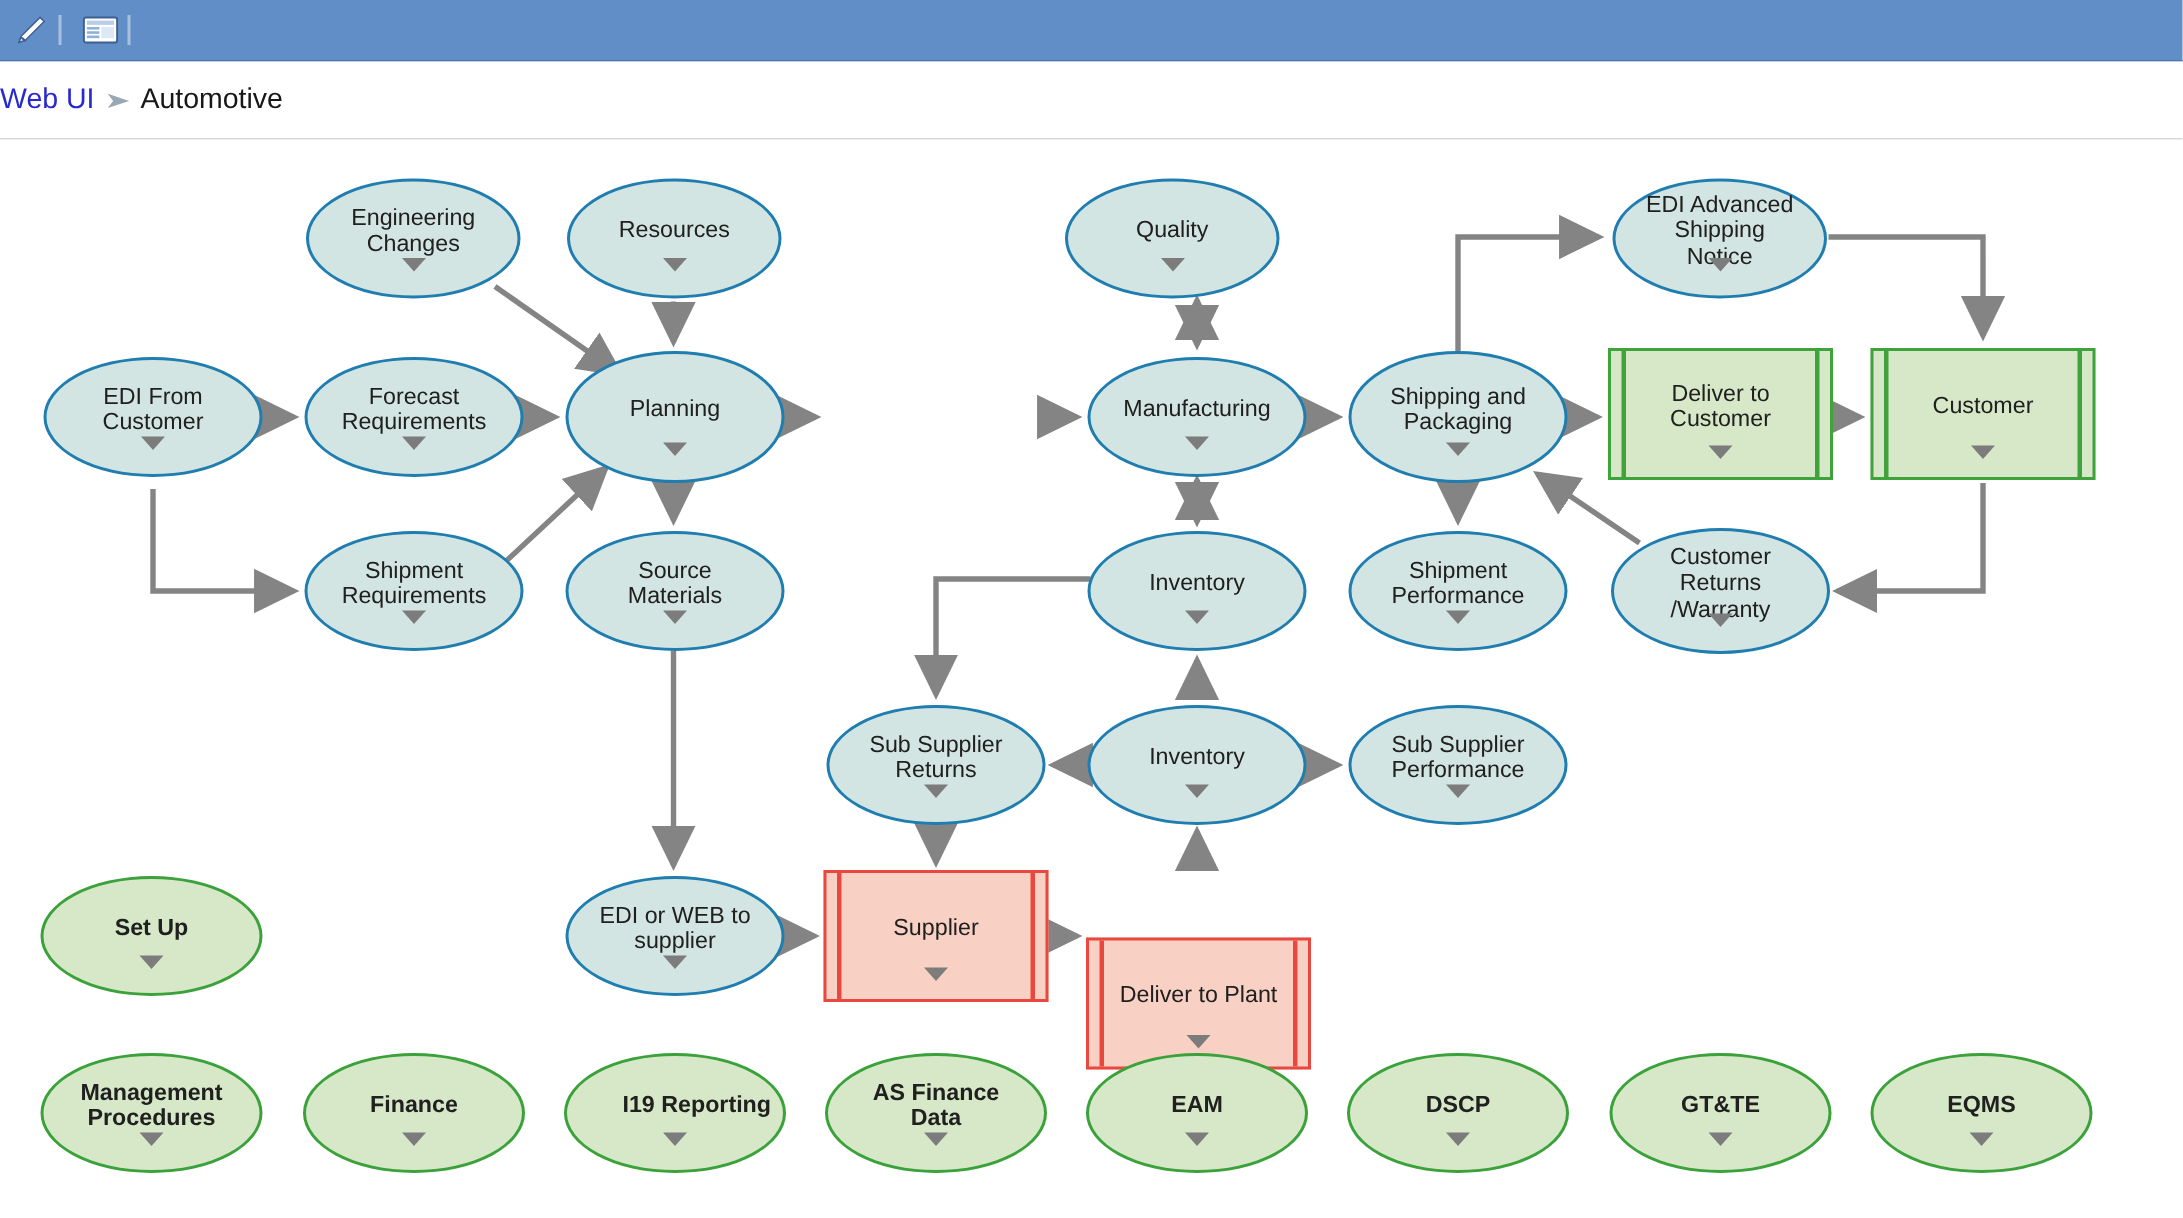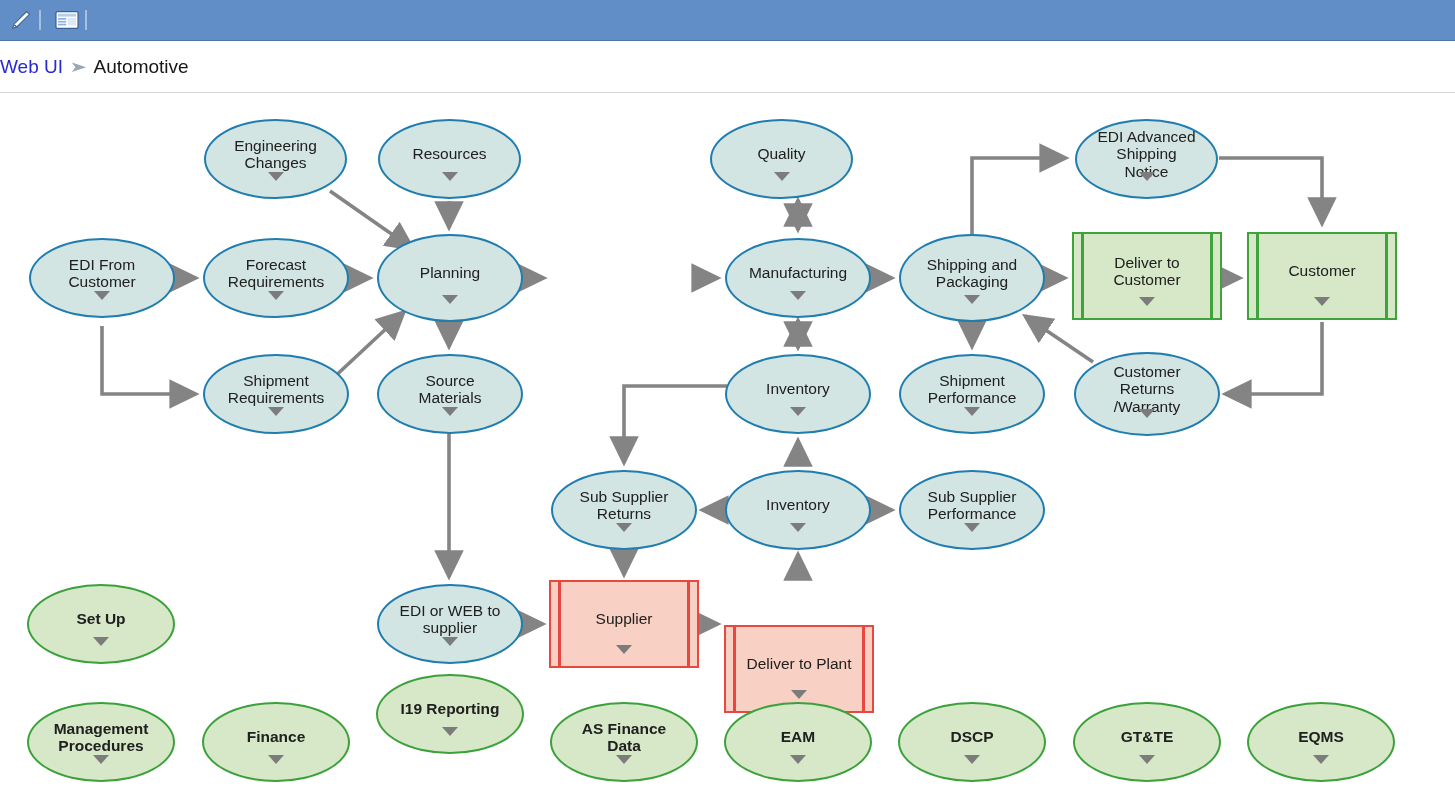--- a/index.html
+++ b/index.html
@@ -312,21 +312,21 @@
     </div>
     <div class="node ell-green" style="left: 27px; top: 608px; width: 148px; height: 80px;">
       <span class="lbl">Management
 Procedures</span>
       <span class="caret" style="bottom: 16px;"></span>
     </div>
     <div class="node ell-green" style="left: 202px; top: 608px; width: 148px; height: 80px;">
       <span class="lbl">Finance</span>
       <span class="caret" style="bottom: 16px;"></span>
     </div>
-    <div class="node ell-green" style="left: 376px; top: 580px; width: 148px; height: 80px;">
+    <div class="node ell-green" style="left: 376px; top: 608px; width: 148px; height: 80px; justify-content: flex-end;">
       <span class="lbl">I19 Reporting</span>
       <span class="caret" style="bottom: 16px;"></span>
     </div>
     <div class="node ell-green" style="left: 550px; top: 608px; width: 148px; height: 80px;">
       <span class="lbl">AS Finance
 Data</span>
       <span class="caret" style="bottom: 16px;"></span>
     </div>
     <div class="node ell-green" style="left: 724px; top: 608px; width: 148px; height: 80px;">
       <span class="lbl">EAM</span>

